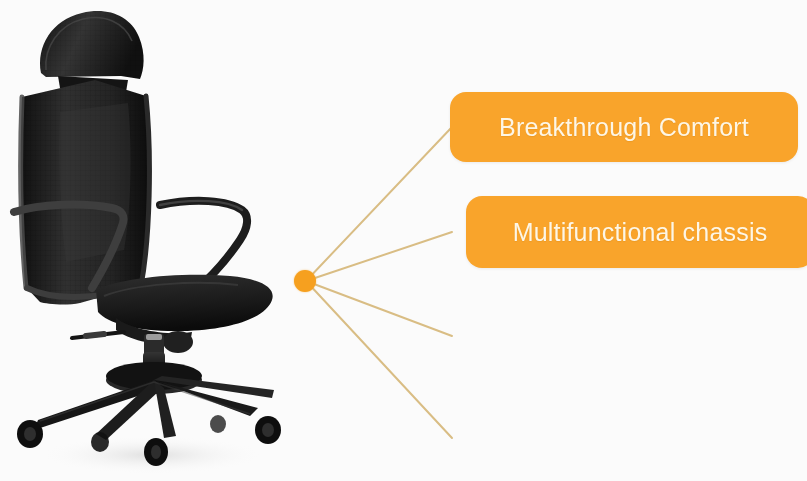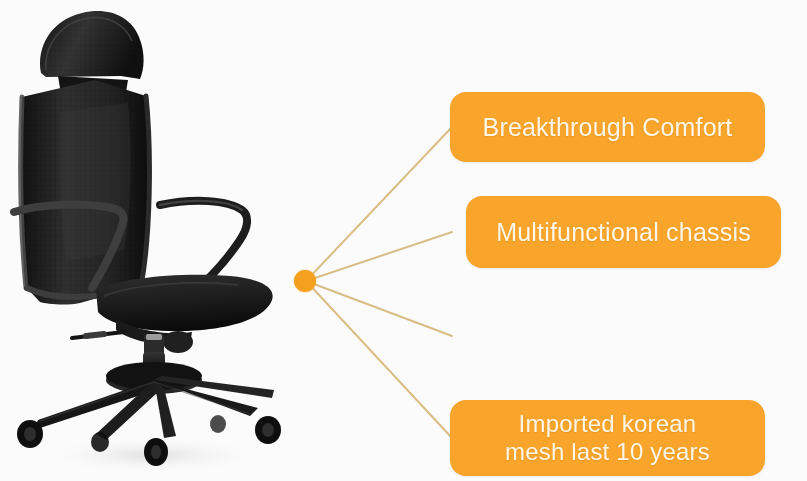--- a/index.html
+++ b/index.html
@@ -41,21 +41,21 @@
     height: 22px;
     border-radius: 50%;
     background: #f6a01f;
     box-shadow: 0 0 2px rgba(246,160,31,0.55);
   }
 
   
   .pill {
     position: absolute;
     left: 450px;
-    width: 315px;
+    width: 348px;
     background: #f9a42b;
     border-radius: 16px;
     display: flex;
     align-items: center;
     justify-content: center;
     box-sizing: border-box;
     padding: 4px 19px;
     box-shadow: 0 1px 3px rgba(0,0,0,0.07);
   }
   .pill-label {
@@ -215,18 +215,14 @@
 
   <div class="pill pill-1">
     <span class="pill-label">Breakthrough Comfort</span>
   </div>
 
   <div class="pill pill-2">
     <span class="pill-label">Multifunctional chassis</span>
   </div>
 
 
-  <div class="pill pill-4">
-    <span class="pill-label">Imported korean
-mesh last 10 years</span>
-  </div>
 
 </div>
 
 </body></html>

